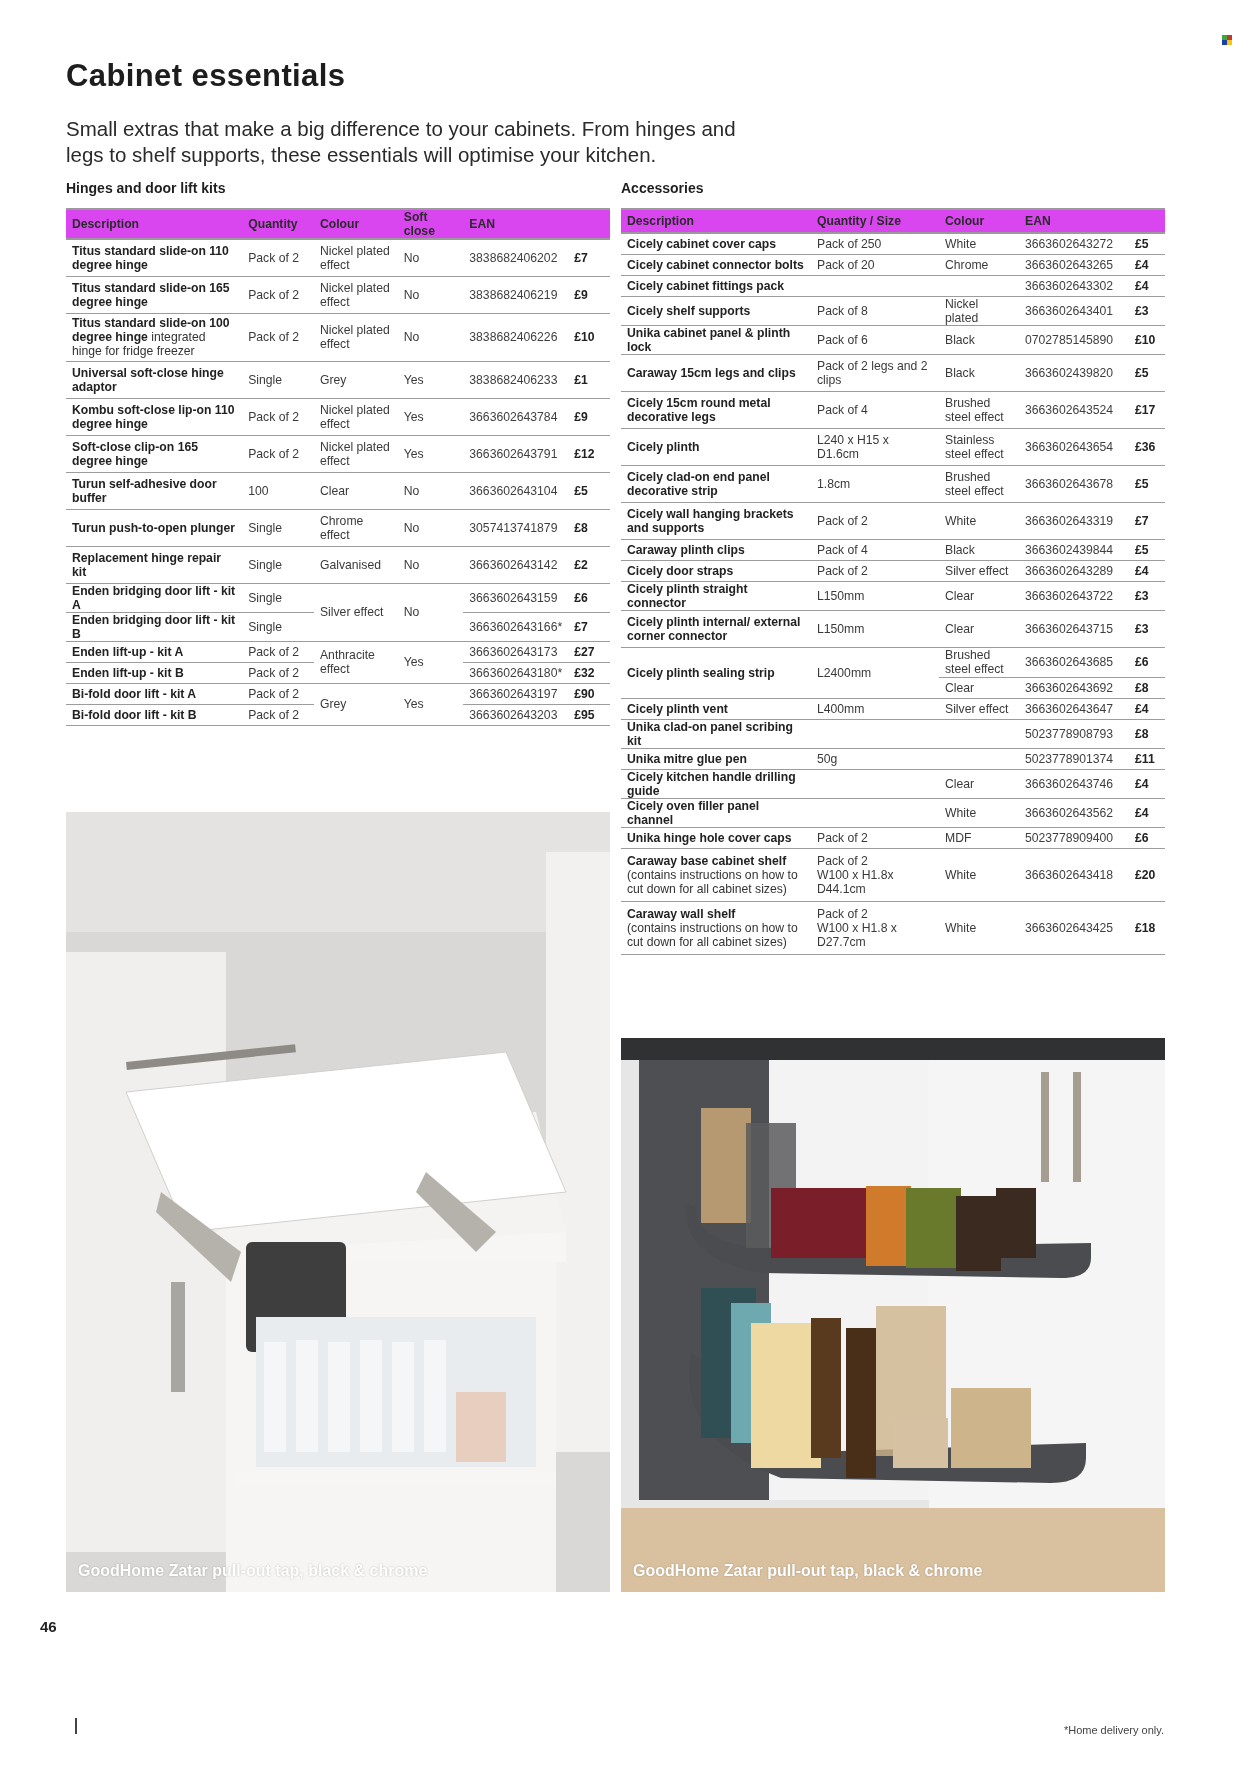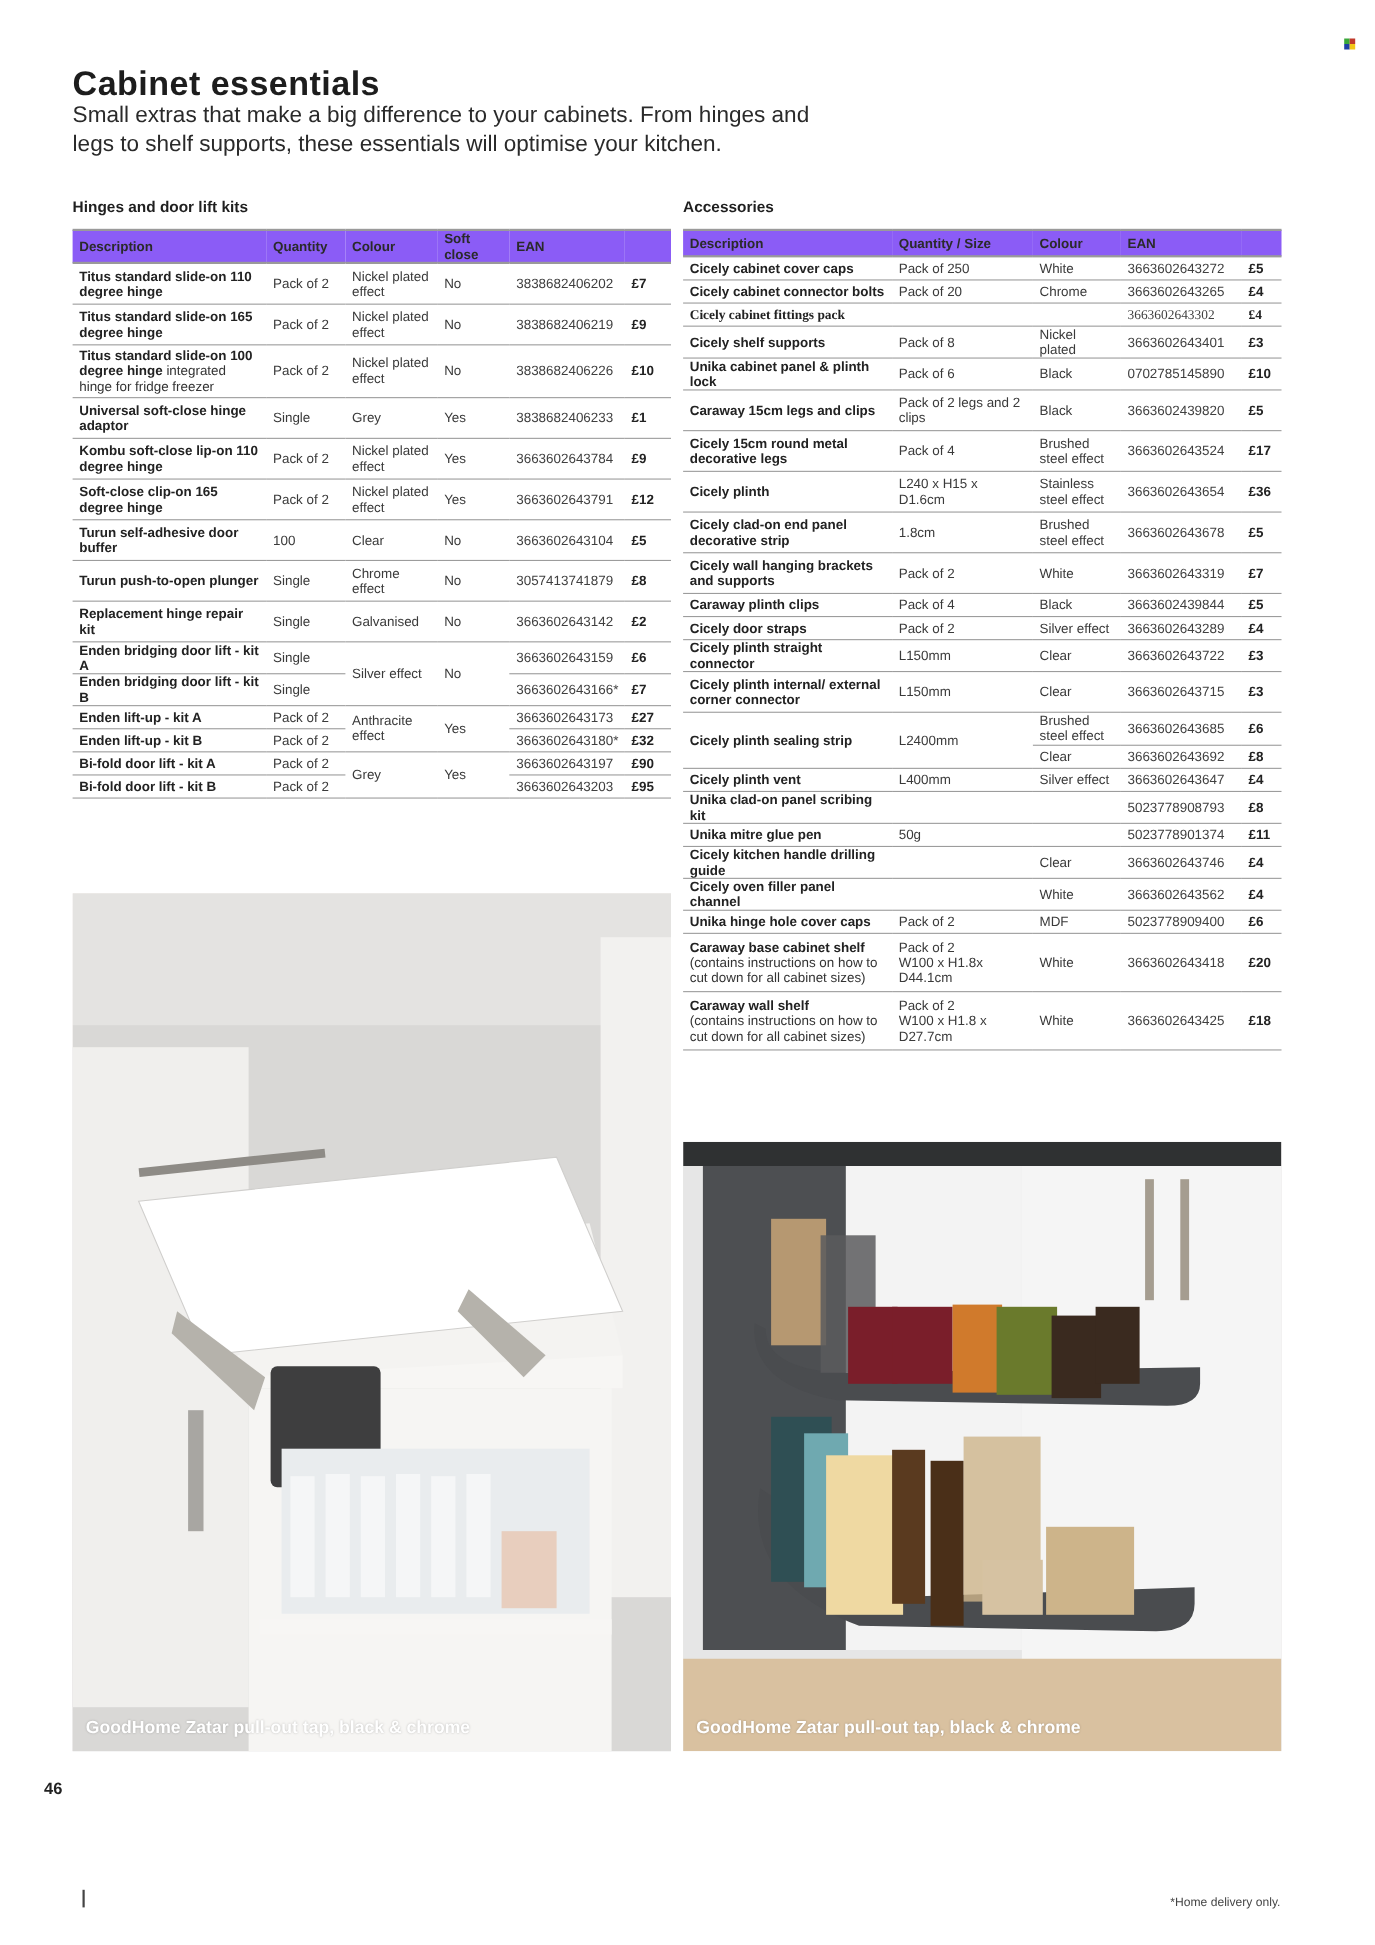--- a/index.html
+++ b/index.html
@@ -1,24 +1,24 @@
 <!DOCTYPE html>
 <html><head>
 <meta charset="utf-8">
 <style>
   *{box-sizing:border-box;margin:0;padding:0;}
   html,body{width:1250px;height:1768px;background:#ffffff;overflow:hidden;}
   body{position:relative;font-family:"Liberation Sans","DejaVu Sans",sans-serif;color:#1f1f1f;}
   .page-title{position:absolute;left:66px;top:58px;font-size:31px;font-weight:700;letter-spacing:0.4px;color:#1d1d1d;}
-  .intro{position:absolute;left:66px;top:92px;width:680px;font-size:20.5px;line-height:26px;color:#2a2a2a;}
+  .intro{position:absolute;left:66px;top:116px;width:680px;font-size:20.5px;line-height:26px;color:#2a2a2a;}
   .logo-mark{position:absolute;left:1222px;top:35px;width:10px;height:10px;display:grid;grid-template-columns:5px 5px;grid-template-rows:5px 5px;}
   .logo-mark span{display:block;}
   .section-title{position:absolute;font-size:14px;font-weight:700;color:#1f1f1f;}
   table{position:absolute;border-collapse:collapse;font-size:12.2px;color:#3a3a3a;}
-  th{background:#8b5cf6;text-align:left;font-weight:700;color:#2a2a2a;height:24px;padding:0 6px;border-top:2px solid #9a9a9a;border-bottom:2px solid #9a9a9a;}
+  th{background:#d946ef;text-align:left;font-weight:700;color:#2a2a2a;height:24px;padding:0 6px;border-top:2px solid #9a9a9a;border-bottom:2px solid #9a9a9a;}
   td{padding:0 6px;vertical-align:middle;border-bottom:1.5px solid #9c9c9c;line-height:14px;}
   td.desc{font-weight:700;color:#222;}
   td.desc .light{font-weight:400;color:#333;}
   td.price{font-weight:700;color:#222;}
   td.ean{color:#3f3f3f;}
   .photo{position:absolute;overflow:hidden;}
   .photo .caption{position:absolute;left:12px;bottom:12px;font-size:16px;font-weight:700;color:#ffffff;text-shadow:0 0 2px rgba(0,0,0,0.25);}
   .footer-page{position:absolute;left:40px;top:1618px;font-size:15px;font-weight:700;color:#222;}
   .footer-sep{position:absolute;left:75px;top:1718px;width:1.5px;height:16px;background:#444;}
   .footer-note{position:absolute;right:86px;top:1724px;font-size:11px;color:#444;}
@@ -199,21 +199,21 @@
         <td class="ean">3663602643272</td>
         <td class="price">£5</td>
       </tr>
       <tr style="height: 21px;">
         <td class="desc"><span>Cicely cabinet connector bolts</span></td>
         <td><span>Pack of 20</span></td>
         <td>Chrome</td>
         <td class="ean">3663602643265</td>
         <td class="price">£4</td>
       </tr>
-      <tr style="height: 21px; font-family: Liberation Serif, serif;">
+      <tr style="height: 21px;">
         <td class="desc"><span>Cicely cabinet fittings pack</span></td>
         <td><span></span></td>
         <td></td>
         <td class="ean">3663602643302</td>
         <td class="price">£4</td>
       </tr>
       <tr style="height: 21px;">
         <td class="desc"><span>Cicely shelf supports</span></td>
         <td><span>Pack of 8</span></td>
         <td>Nickel plated</td>

